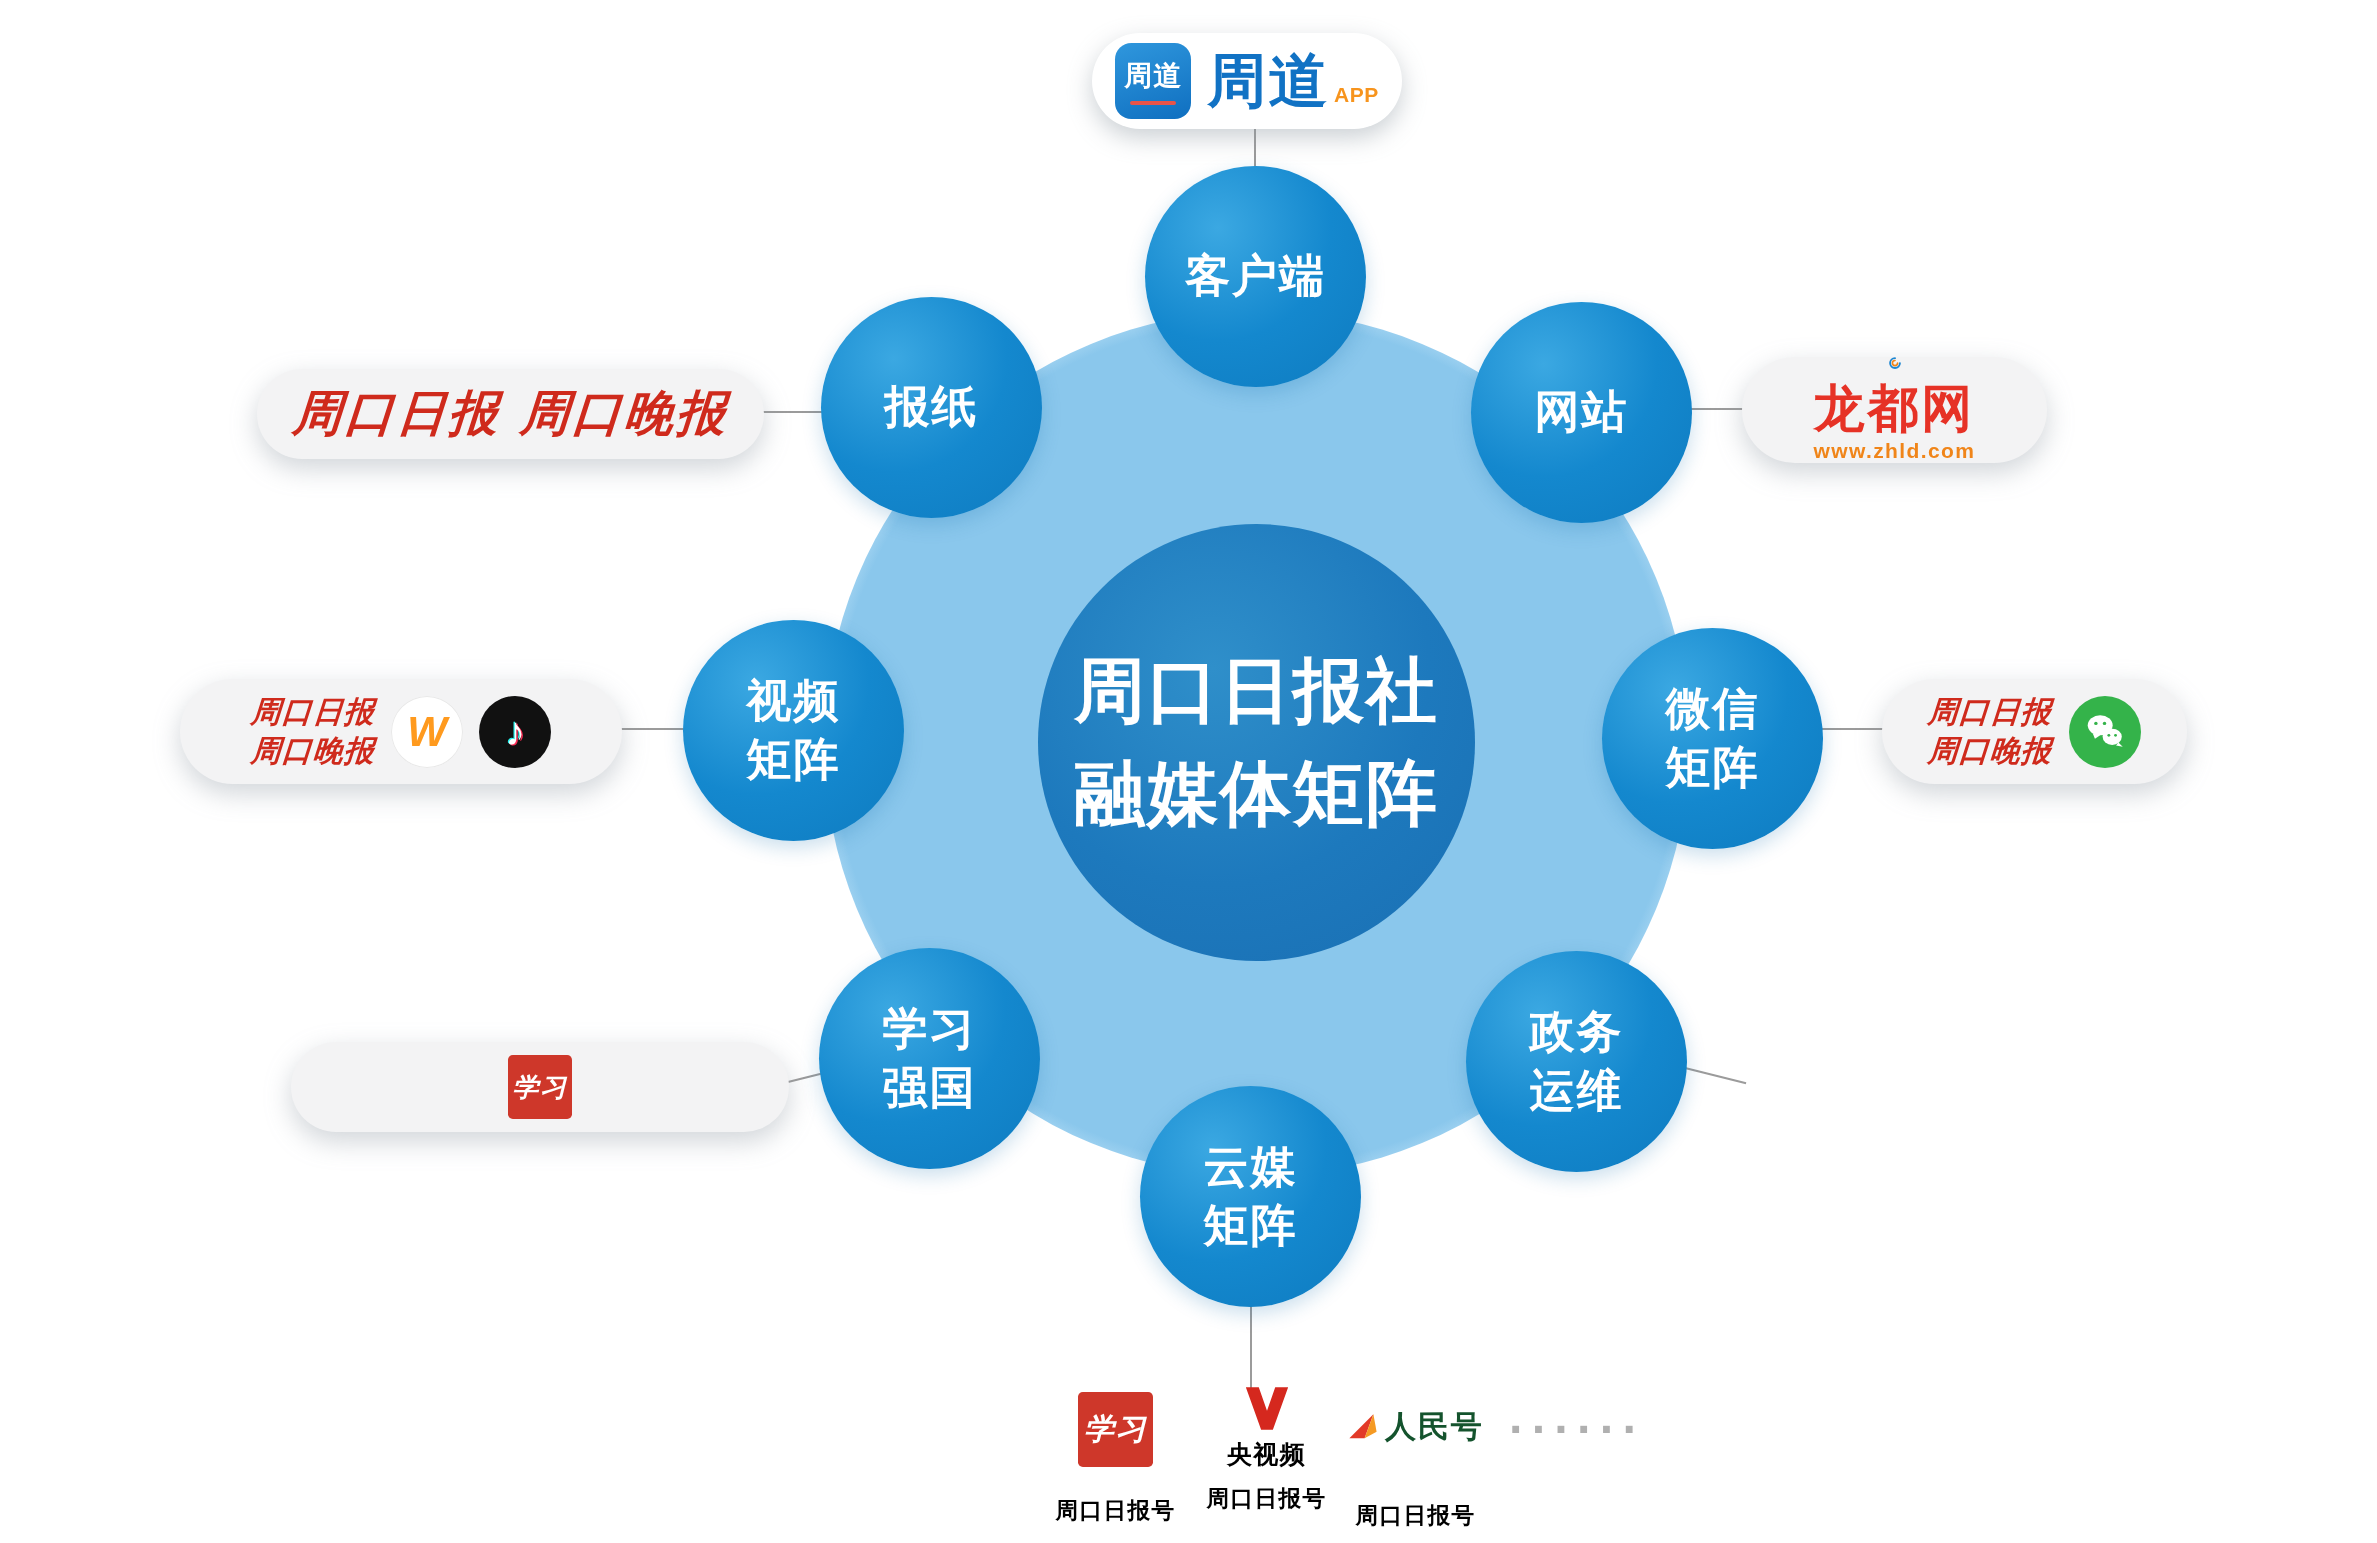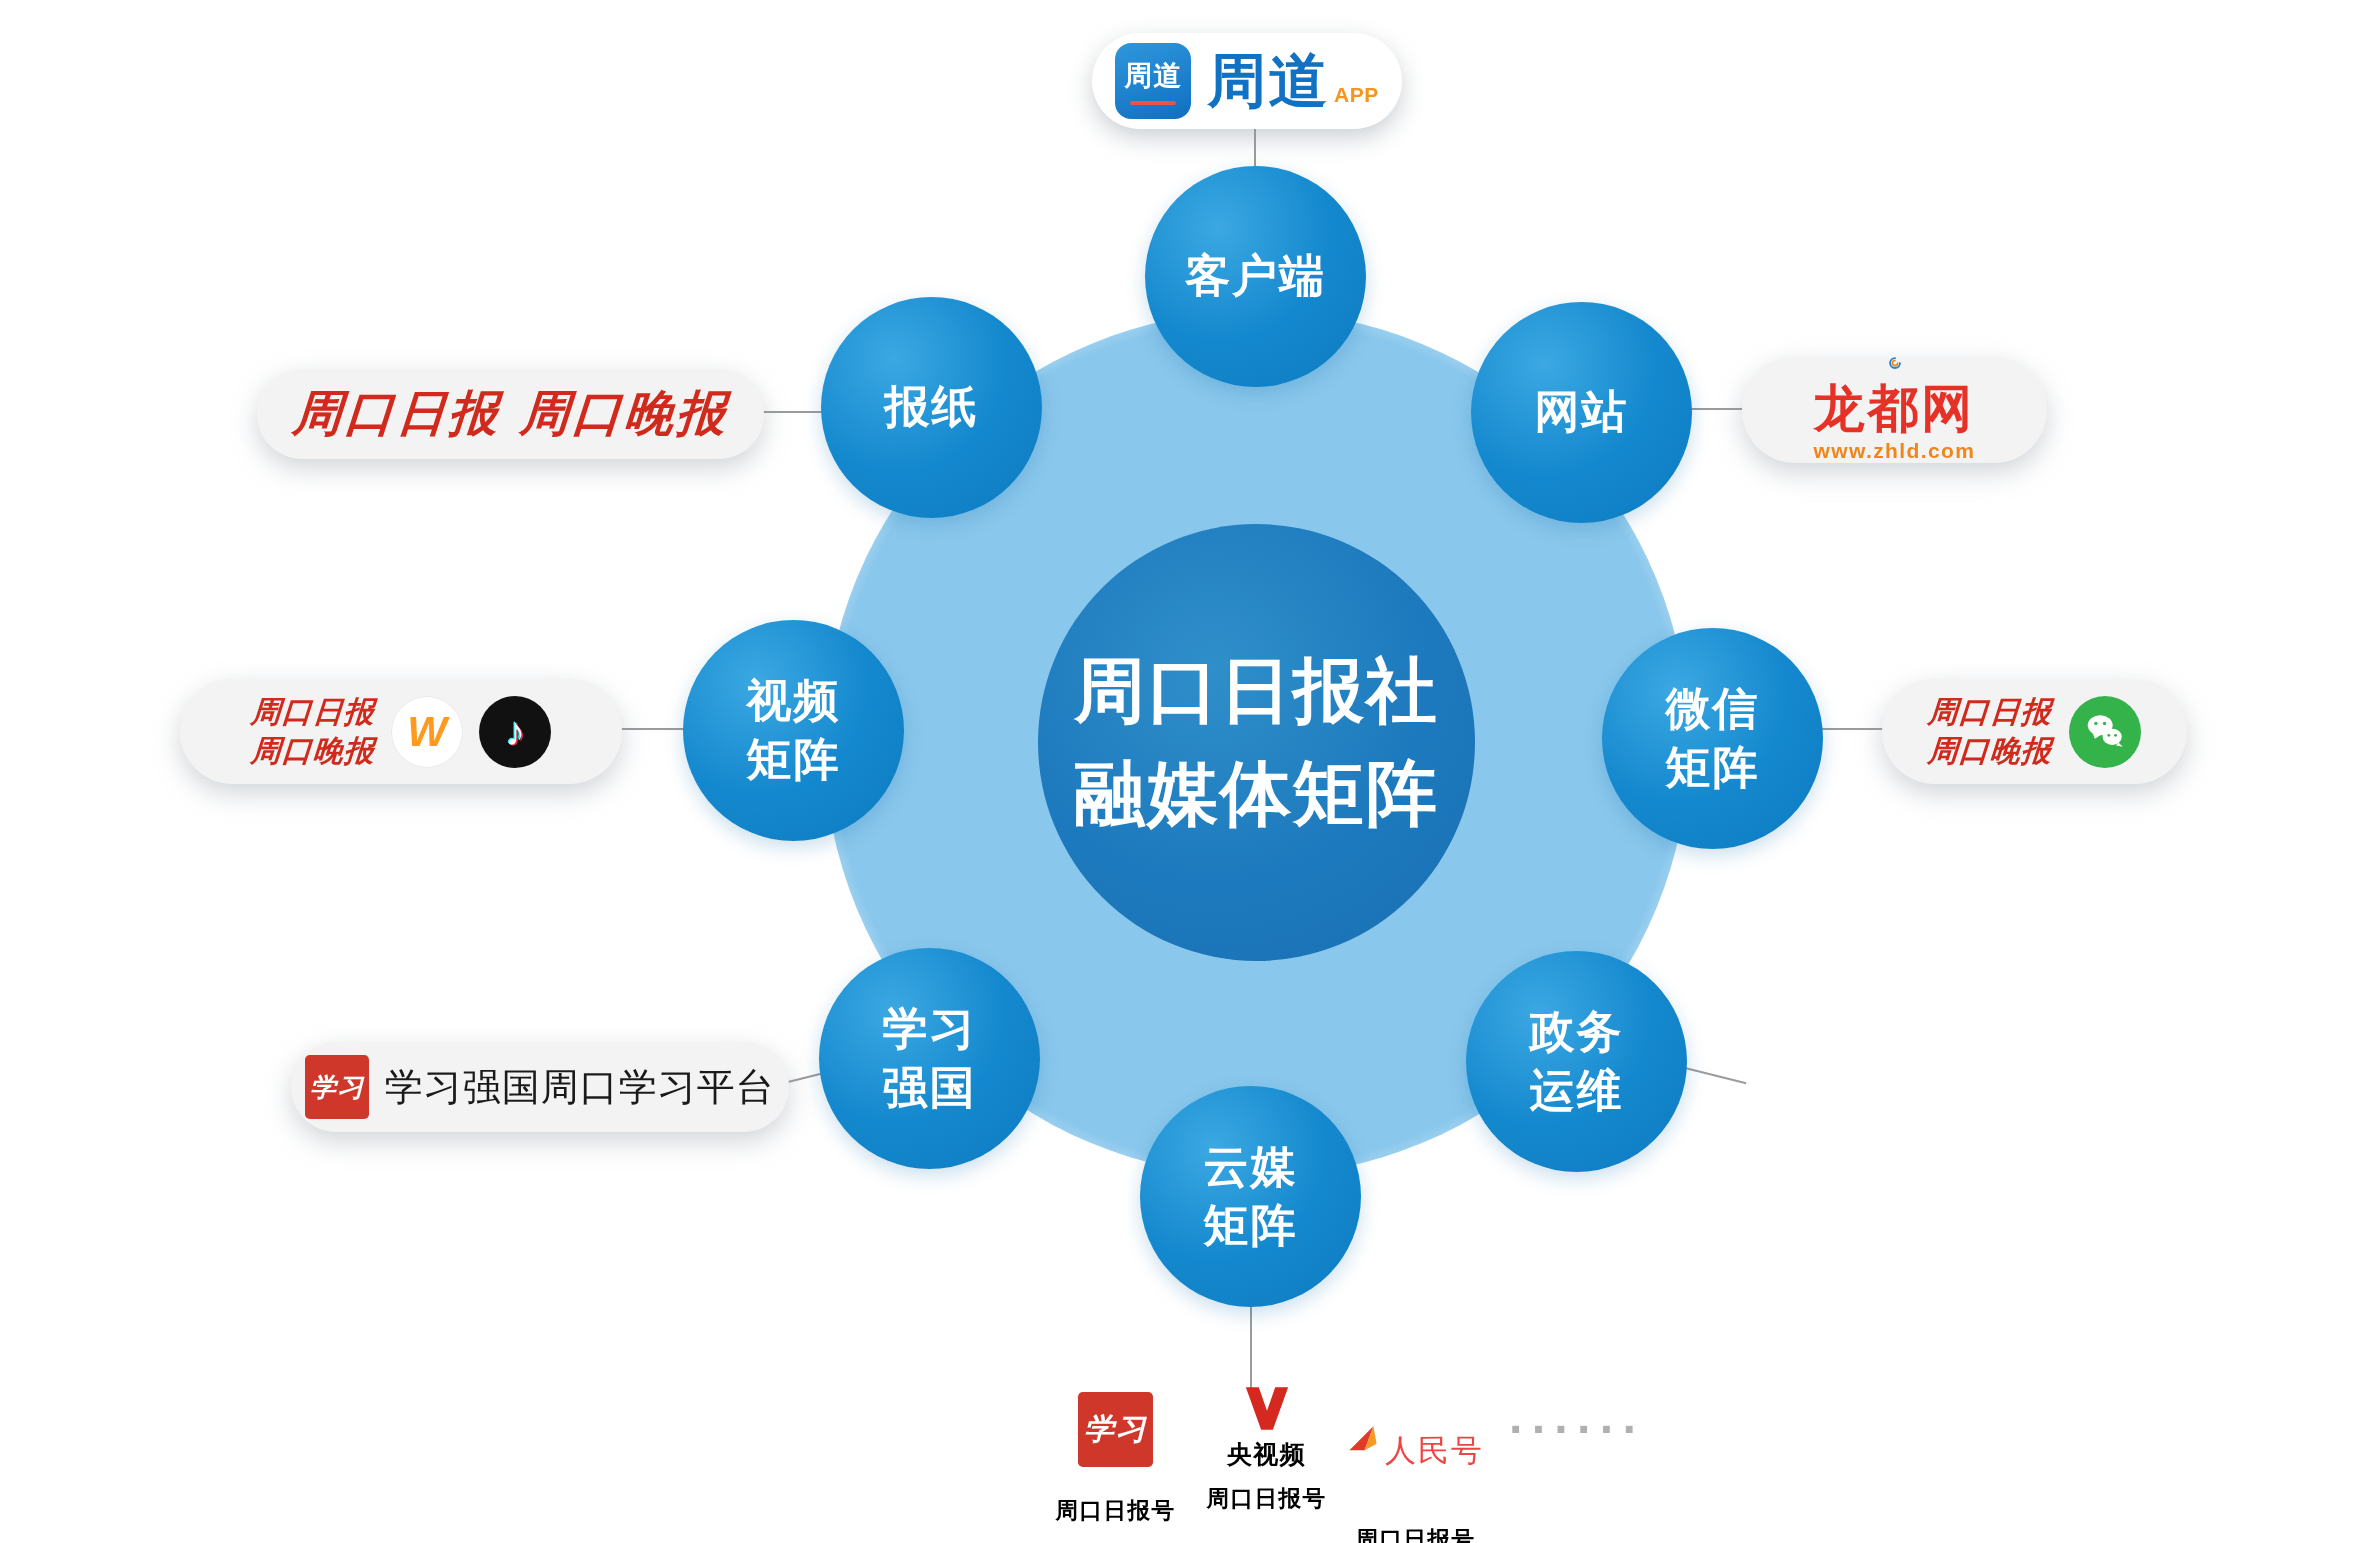--- a/index.html
+++ b/index.html
@@ -121,21 +121,21 @@
   .site-name { color:#e63226; font-weight:900; font-size:51px; letter-spacing:2.9px; line-height:1.05; }
   .site-url  { color:#f08519; font-weight:700; font-size:21px; letter-spacing:1.4px; margin-top:3.8px; }
 
   .gov-text { color:#1a7cd0; font-weight:800; font-size:46px; letter-spacing:1.9px; white-space:nowrap; }
 
   
   .bl-item { position:absolute; z-index:5; display:flex; flex-direction:column; align-items:center; }
   .bl-caption { color:#000000; font-weight:700; font-size:22.6px; letter-spacing:1.4px; white-space:nowrap; }
   .bl-name { color:#000000; font-weight:700; font-size:25px; letter-spacing:1.4px; }
   .renmin-row { display:flex; align-items:center; gap:5.8px; }
-  .bl-wordmark { color:#ef4444; font-weight:400; font-size:31px; letter-spacing:1.9px;margin-top:24px; }
+  .bl-wordmark { color:#14532d; font-weight:700; font-size:31px; letter-spacing:1.9px; }
   .bl-dots {
     position:absolute; left:1509px; top:1406px; z-index:5;
     color:#b0b0b0; font-weight:700; font-size:48px; letter-spacing:6.7px; line-height:1;
   }
 </style>
 </head>
 <body>
 
 <div class="canvas">
 
@@ -209,21 +209,20 @@
     </div>
     <div class="icon-circle ic-douyin">
       <span class="douyin-note">♪</span>
     </div>
   </div>
 
   <div class="pill pill-xuexi">
     <div class="xuexi-square in-pill">
       <span>学习</span>
     </div>
-    <span class="xuexi-text">学习强国周口学习平台</span>
   </div>
 
   <div class="pill pill-site">
     <svg viewBox="0 0 52 52" width="72" height="72">
       <path d="M26 5 A21 21 0 1 0 47 26" fill="none" stroke="#1d86d2" stroke-width="8" stroke-linecap="round"></path>
       <path d="M26 15 A11 11 0 1 0 37 26" fill="none" stroke="#f08519" stroke-width="7" stroke-linecap="round"></path>
     </svg>
     <div class="site-col">
       <span class="site-name">龙都网</span>
       <span class="site-url">www.zhld.com</span>

